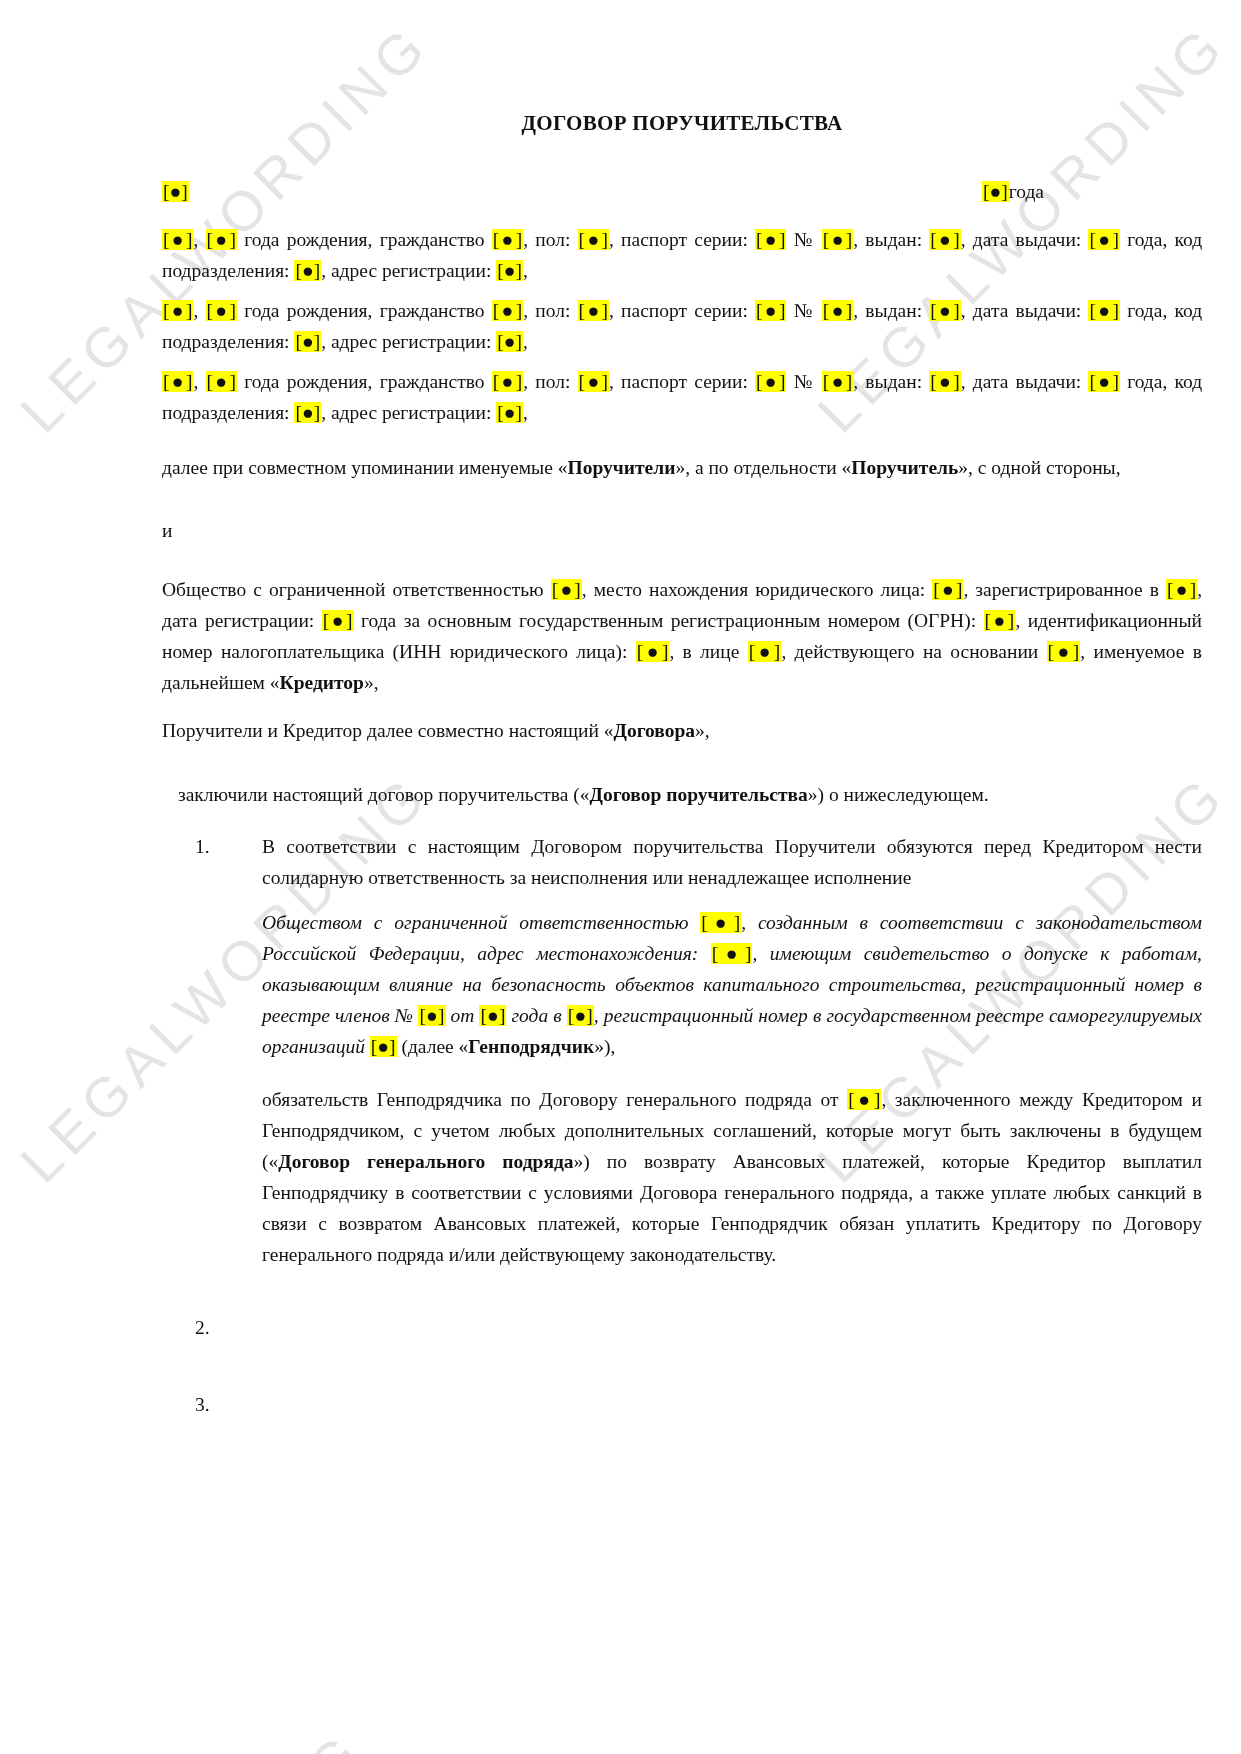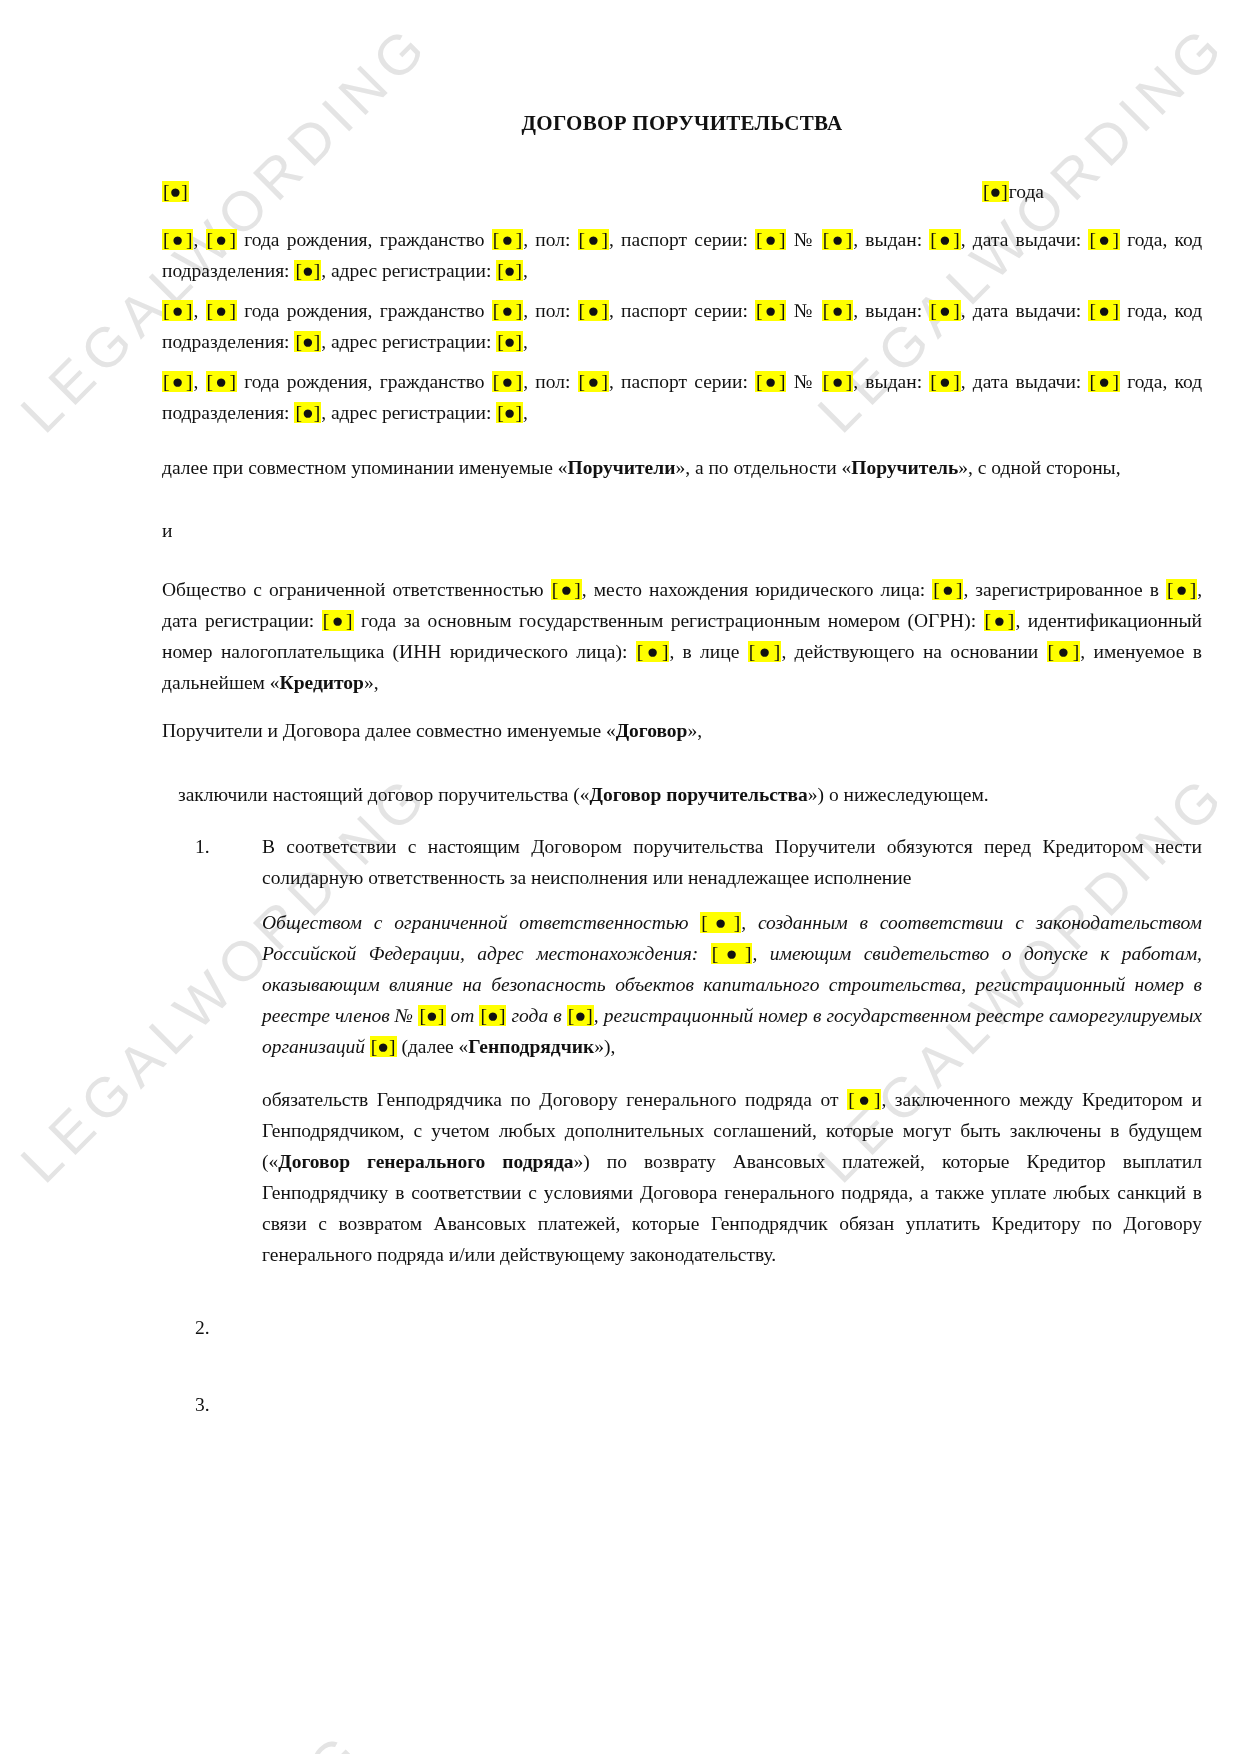--- a/index.html
+++ b/index.html
@@ -99,21 +99,21 @@
     <p class="para guar"><span class="s-hl">[●]</span><span>, </span><span class="s-hl">[●]</span><span> года рождения, гражданство </span><span class="s-hl">[●]</span><span>, пол: </span><span class="s-hl">[●]</span><span>, паспорт серии: </span><span class="s-hl">[●]</span><span> № </span><span class="s-hl">[●]</span><span>, выдан: </span><span class="s-hl">[●]</span><span>, дата выдачи: </span><span class="s-hl">[●]</span><span> года, код подразделения: </span><span class="s-hl">[●]</span><span>, адрес регистрации: </span><span class="s-hl">[●]</span><span>,</span></p>
     <p class="para guar"><span class="s-hl">[●]</span><span>, </span><span class="s-hl">[●]</span><span> года рождения, гражданство </span><span class="s-hl">[●]</span><span>, пол: </span><span class="s-hl">[●]</span><span>, паспорт серии: </span><span class="s-hl">[●]</span><span> № </span><span class="s-hl">[●]</span><span>, выдан: </span><span class="s-hl">[●]</span><span>, дата выдачи: </span><span class="s-hl">[●]</span><span> года, код подразделения: </span><span class="s-hl">[●]</span><span>, адрес регистрации: </span><span class="s-hl">[●]</span><span>,</span></p>
     <p class="para guar"><span class="s-hl">[●]</span><span>, </span><span class="s-hl">[●]</span><span> года рождения, гражданство </span><span class="s-hl">[●]</span><span>, пол: </span><span class="s-hl">[●]</span><span>, паспорт серии: </span><span class="s-hl">[●]</span><span> № </span><span class="s-hl">[●]</span><span>, выдан: </span><span class="s-hl">[●]</span><span>, дата выдачи: </span><span class="s-hl">[●]</span><span> года, код подразделения: </span><span class="s-hl">[●]</span><span>, адрес регистрации: </span><span class="s-hl">[●]</span><span>,</span></p>
 
     <p class="para joint"><span>далее при совместном упоминании именуемые «</span><span class="s-b">Поручители</span><span>», а по отдельности «</span><span class="s-b">Поручитель</span><span>», с одной стороны,</span></p>
 
     <p class="para and">и</p>
 
     <p class="para creditor"><span>Общество с ограниченной ответственностью </span><span class="s-hl">[●]</span><span>, место нахождения юридического лица: </span><span class="s-hl">[●]</span><span>, зарегистрированное в </span><span class="s-hl">[●]</span><span>, дата регистрации: </span><span class="s-hl">[●]</span><span> года за основным государственным регистрационным номером (ОГРН): </span><span class="s-hl">[●]</span><span>, идентификационный номер налогоплательщика (ИНН юридического лица): </span><span class="s-hl">[●]</span><span>, в лице </span><span class="s-hl">[●]</span><span>, действующего на основании </span><span class="s-hl">[●]</span><span>, именуемое в дальнейшем «</span><span class="s-b">Кредитор</span><span>»,</span></p>
 
-    <p class="para parties"><span>Поручители и Договора далее совместно именуемые «</span><span class="s-b">Договор</span><span>»,</span></p>
+    <p class="para parties"><span>Поручители и Кредитор далее совместно настоящий «</span><span class="s-b">Договора</span><span>»,</span></p>
 
     <p class="para conclusion"><span>заключили настоящий договор поручительства («</span><span class="s-b">Договор поручительства</span><span>») о нижеследующем.</span></p>
 
     <div class="clause clause-1">
       <div class="clause-num">1.</div>
       <p class="para clause-text"><span>В соответствии с настоящим Договором поручительства Поручители обязуются перед Кредитором нести солидарную ответственность за неисполнения или ненадлежащее исполнение</span></p>
     </div>
 
     <p class="para sub"><span class="s-i">Обществом с ограниченной ответственностью </span><span class="s-hl">[●]</span><span class="s-i">, созданным в соответствии с законодательством Российской Федерации, адрес местонахождения: </span><span class="s-hl">[●]</span><span class="s-i">, имеющим свидетельство о допуске к работам, оказывающим влияние на безопасность объектов капитального строительства, регистрационный номер в реестре членов № </span><span class="s-hl">[●]</span><span class="s-i"> от </span><span class="s-hl">[●]</span><span class="s-i"> года в </span><span class="s-hl">[●]</span><span class="s-i">, регистрационный номер в государственном реестре саморегулируемых организаций </span><span class="s-hl">[●]</span><span> (далее «</span><span class="s-b">Генподрядчик</span><span>»),</span></p>
 

